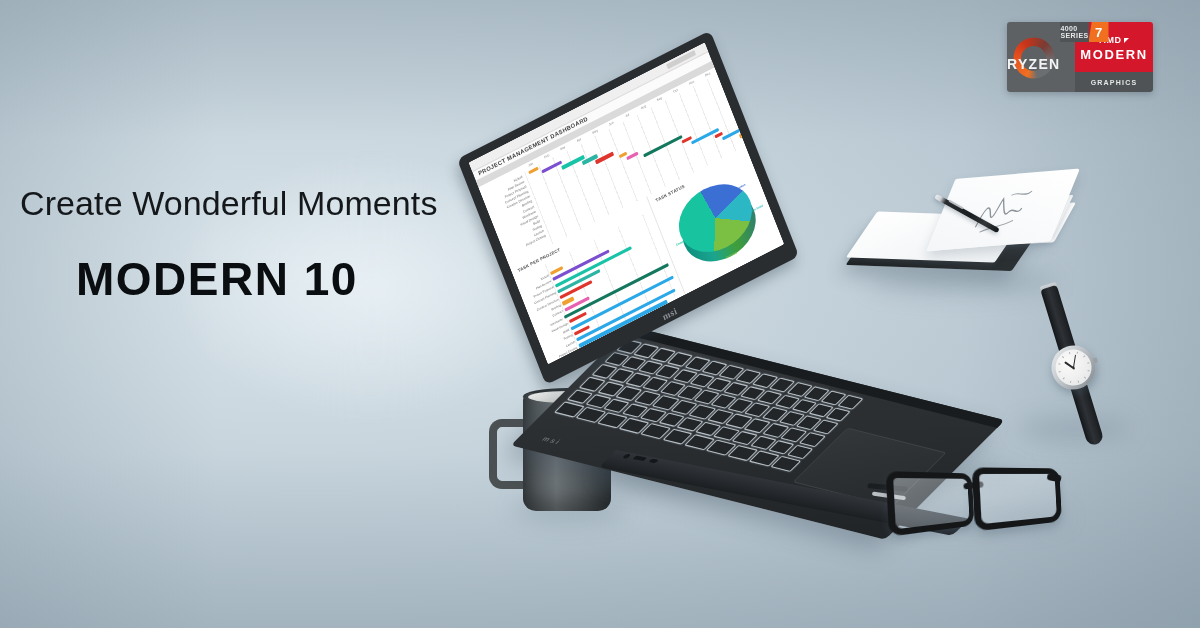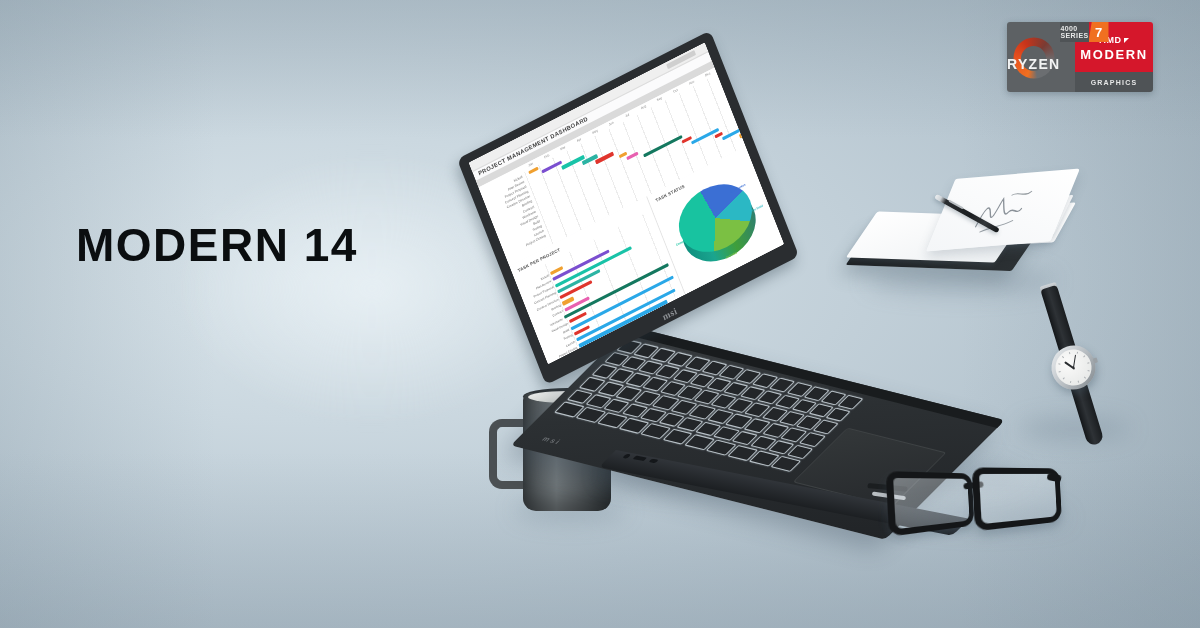--- a/index.html
+++ b/index.html
@@ -267,21 +267,22 @@
 </head>
 <body>
 
 <div id="stage">
 
   <div class="bg-base"></div>
   <div class="bg-glow"></div>
   <div class="bg-vig"></div>
 
   <div class="headline">
-    <div class="model">MODERN 14</div>
+    <div class="tagline">Create Wonderful Moments</div>
+    <div class="model">MODERN 10</div>
   </div>
 
   <div class="amd-badge">
     <div class="amd-left">
       <div class="amd-left-top">
         <div class="amd-word">
           <span>AMD</span>
           <span class="amd-arrow"></span>
         </div>
         <div class="ryzen-ring"></div>

